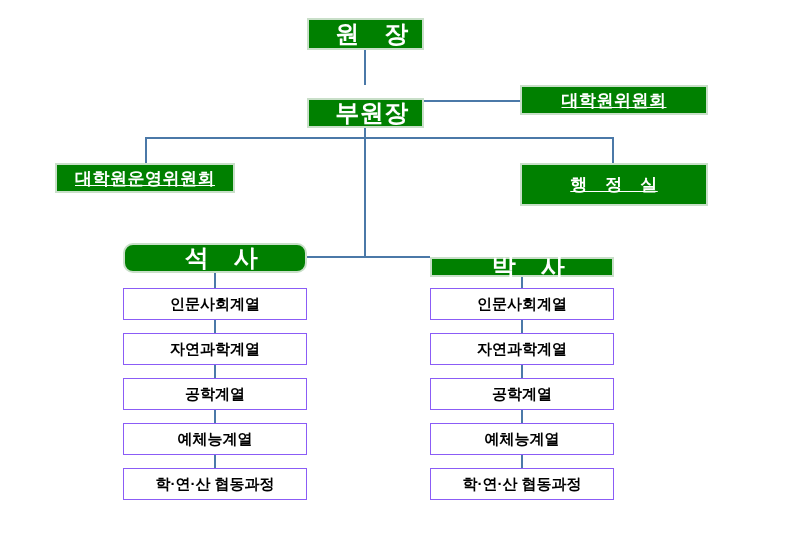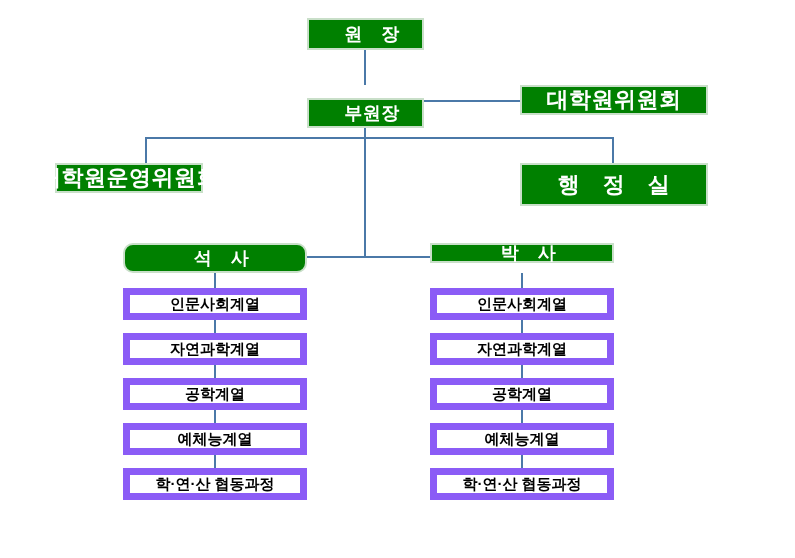--- a/index.html
+++ b/index.html
@@ -23,29 +23,29 @@
     box-sizing: border-box;
     color: #ffffff;
     font-weight: bold;
     display: flex;
     align-items: center;
     justify-content: center;
     white-space: pre;
     z-index: 2;
     letter-spacing: 0.5px;
   }
-  .node.big   { font-size: 18px; padding-left: 13px; }
-  .node.mid   { font-size: 22px; }
+  .node.big   { font-size: 24px; padding-left: 13px; }
+  .node.mid   { font-size: 17px; text-decoration: underline; }
   
   .track {
     position: absolute;
     width: 184px;
     height: 32px;
     background: #ffffff;
-    border: 7px solid #8b5cf6;
+    border: 1px solid #8b5cf6;
     box-sizing: border-box;
     color: #000000;
     font-weight: bold;
     font-size: 15px;
     display: flex;
     align-items: center;
     justify-content: center;
     white-space: pre;
     z-index: 2;
   }
@@ -72,27 +72,27 @@
   <div class="line h" style="left:307px; top:256px; width:123px;"></div>
   <div class="line v" style="left:214px; top:273px; height:198px;"></div>
   <div class="line v" style="left:521px; top:273px; height:198px;"></div>
 
   <div class="node big" style="left:307px; top:18px; width:117px; height:32px;">원　장</div>
 
   <div class="node big" style="left:307px; top:85px; width:117px; height:30px;margin-top:13px;">부원장</div>
 
   <div class="node mid" style="left:520px; top:85px; width:188px; height:30px;">대학원위원회</div>
 
-  <div class="node mid" style="left:55px; top:163px; width:148px; height:30px;">대학원운영위원회</div>
+  <div class="node mid" style="left:55px; top:163px; width:180px; height:30px;">대학원운영위원회</div>
 
   <div class="node mid" style="left:520px; top:163px; width:188px; height:43px;">행　정　실</div>
 
   <div class="node big" style="left:123px; top:243px; width:184px; height:30px;border-radius:10px;">석　사</div>
 
-  <div class="node big" style="left:430px; top:243px; width:184px; height:20px;">박　사</div>
+  <div class="node big" style="left:430px; top:257px; width:184px; height:20px;">박　사</div>
 
   <div class="track" style="left:123px; top:288px;">인문사회계열</div>
   <div class="track" style="left:123px; top:333px;">자연과학계열</div>
   <div class="track" style="left:123px; top:378px;">공학계열</div>
   <div class="track" style="left:123px; top:423px;">예체능계열</div>
   <div class="track" style="left:123px; top:468px;">학·연·산 협동과정</div>
 
   <div class="track" style="left:430px; top:288px;">인문사회계열</div>
   <div class="track" style="left:430px; top:333px;">자연과학계열</div>
   <div class="track" style="left:430px; top:378px;">공학계열</div>

